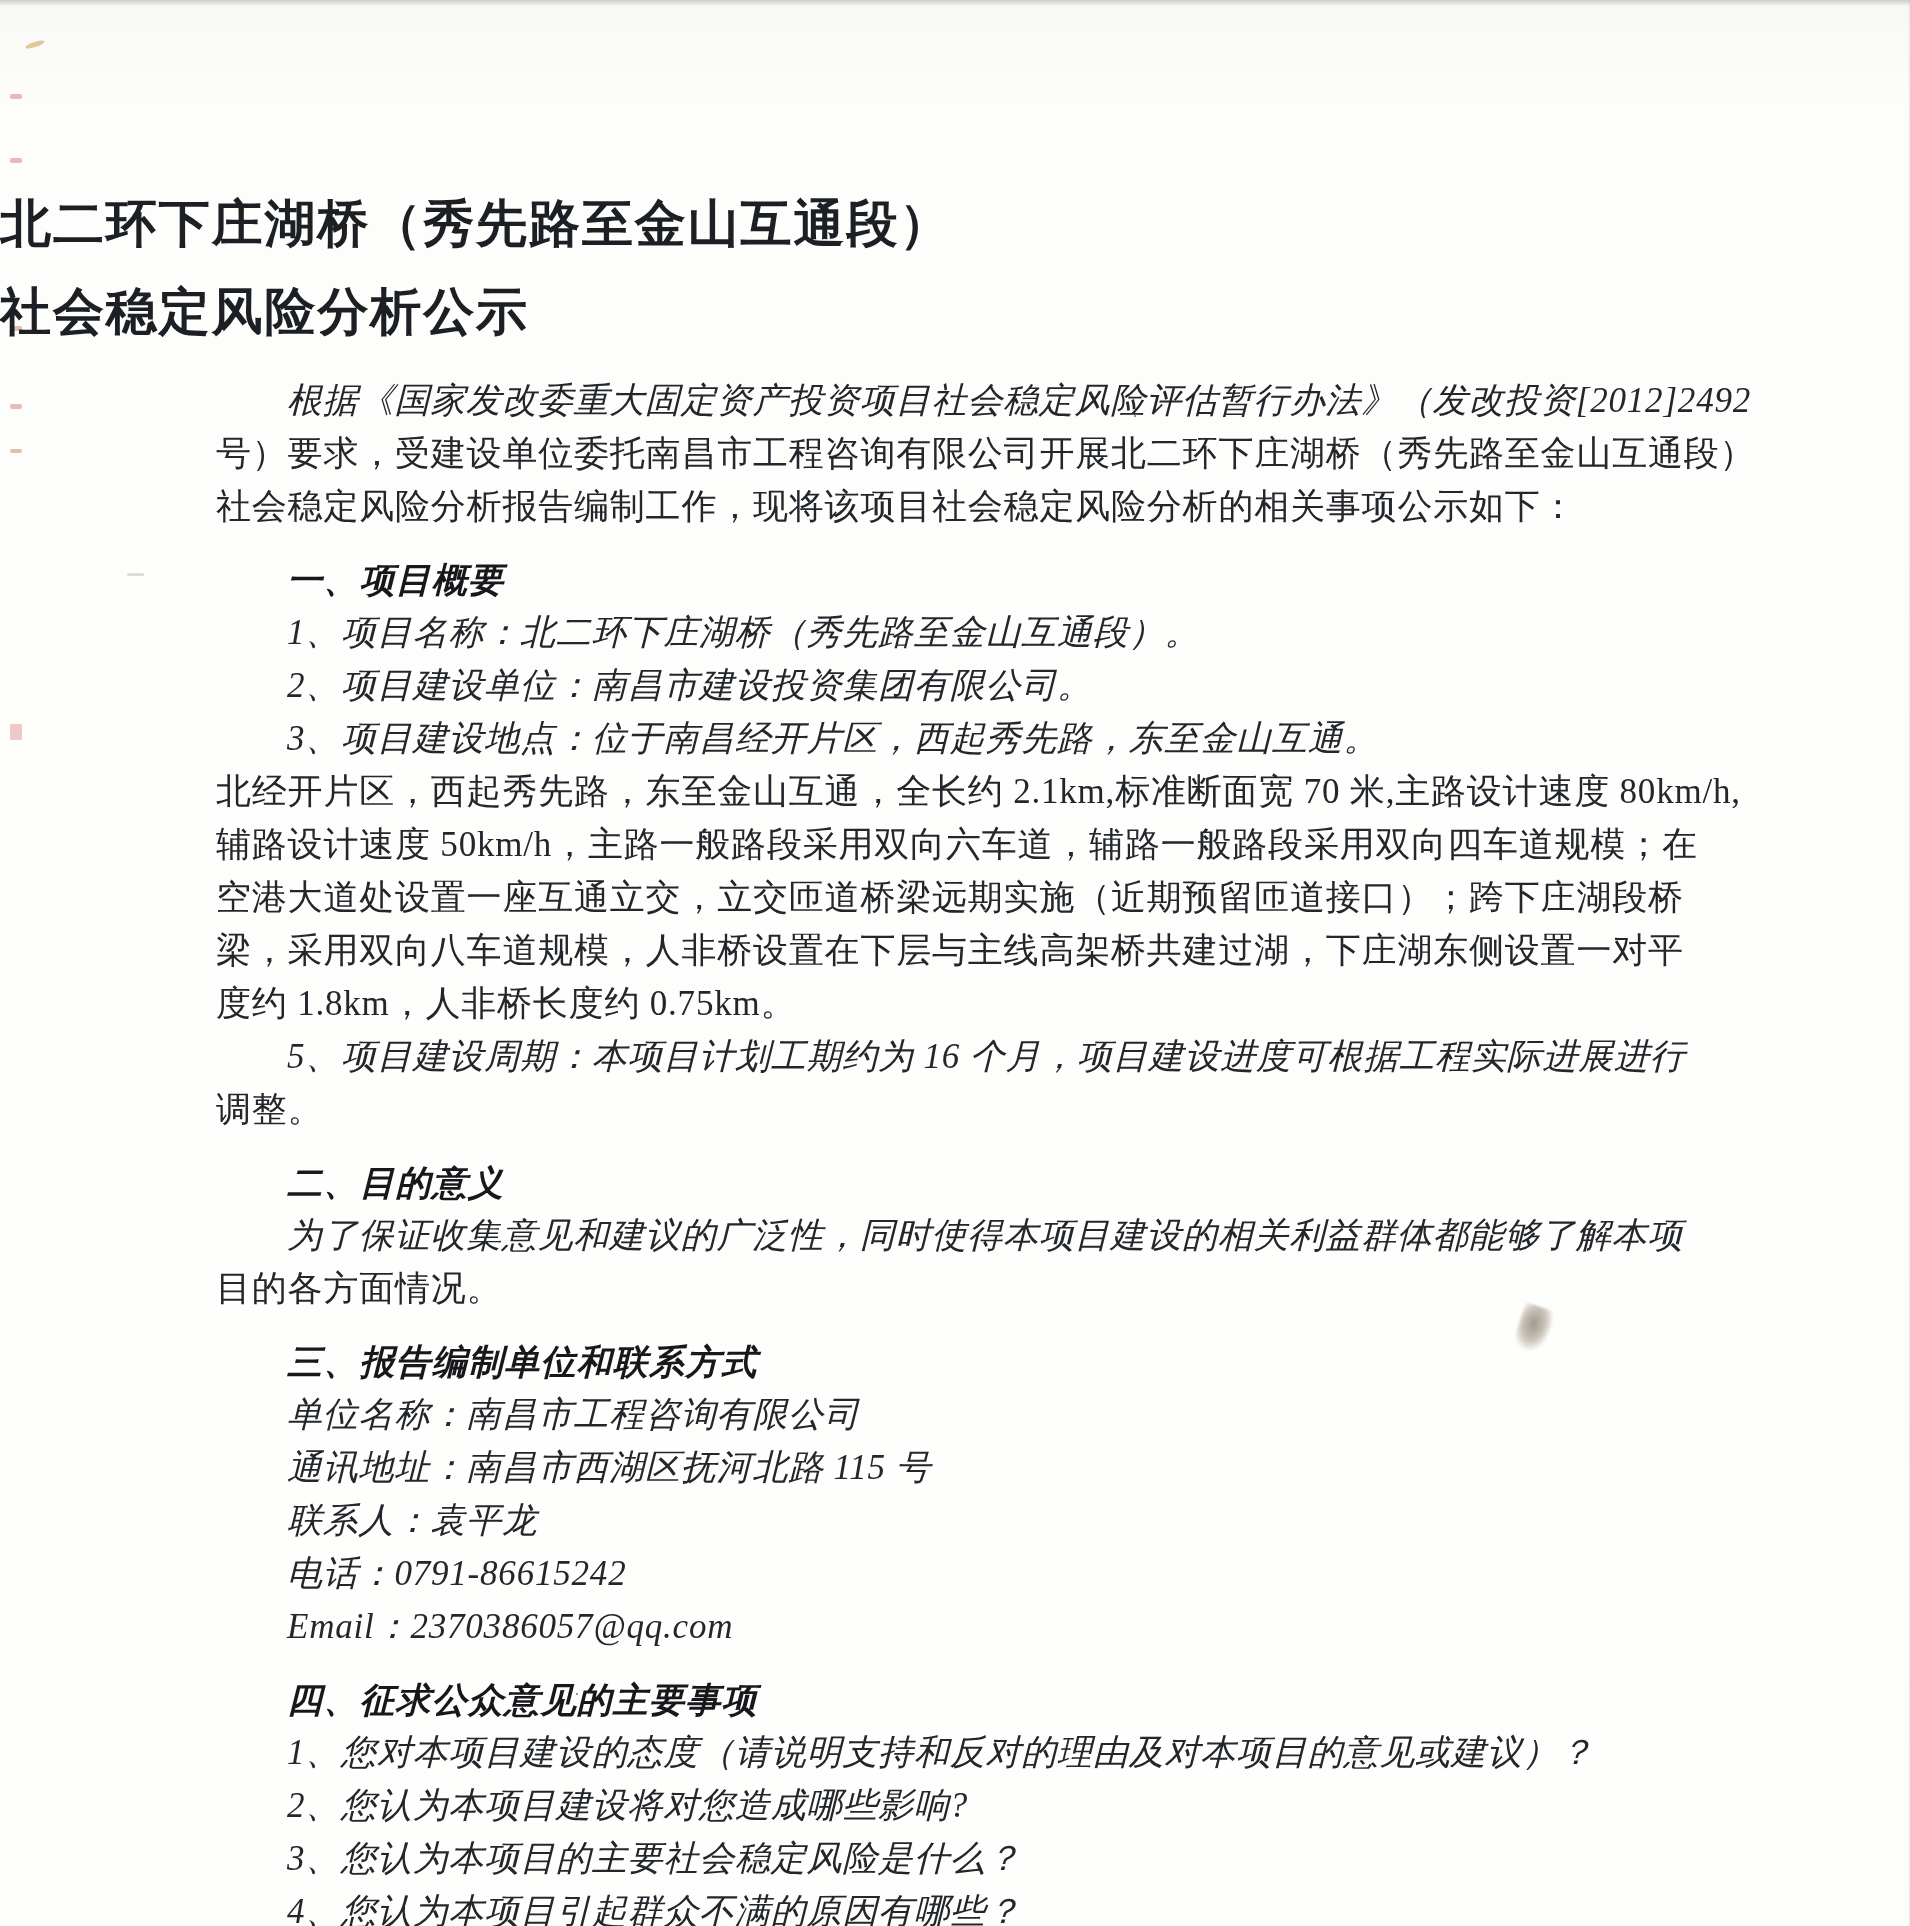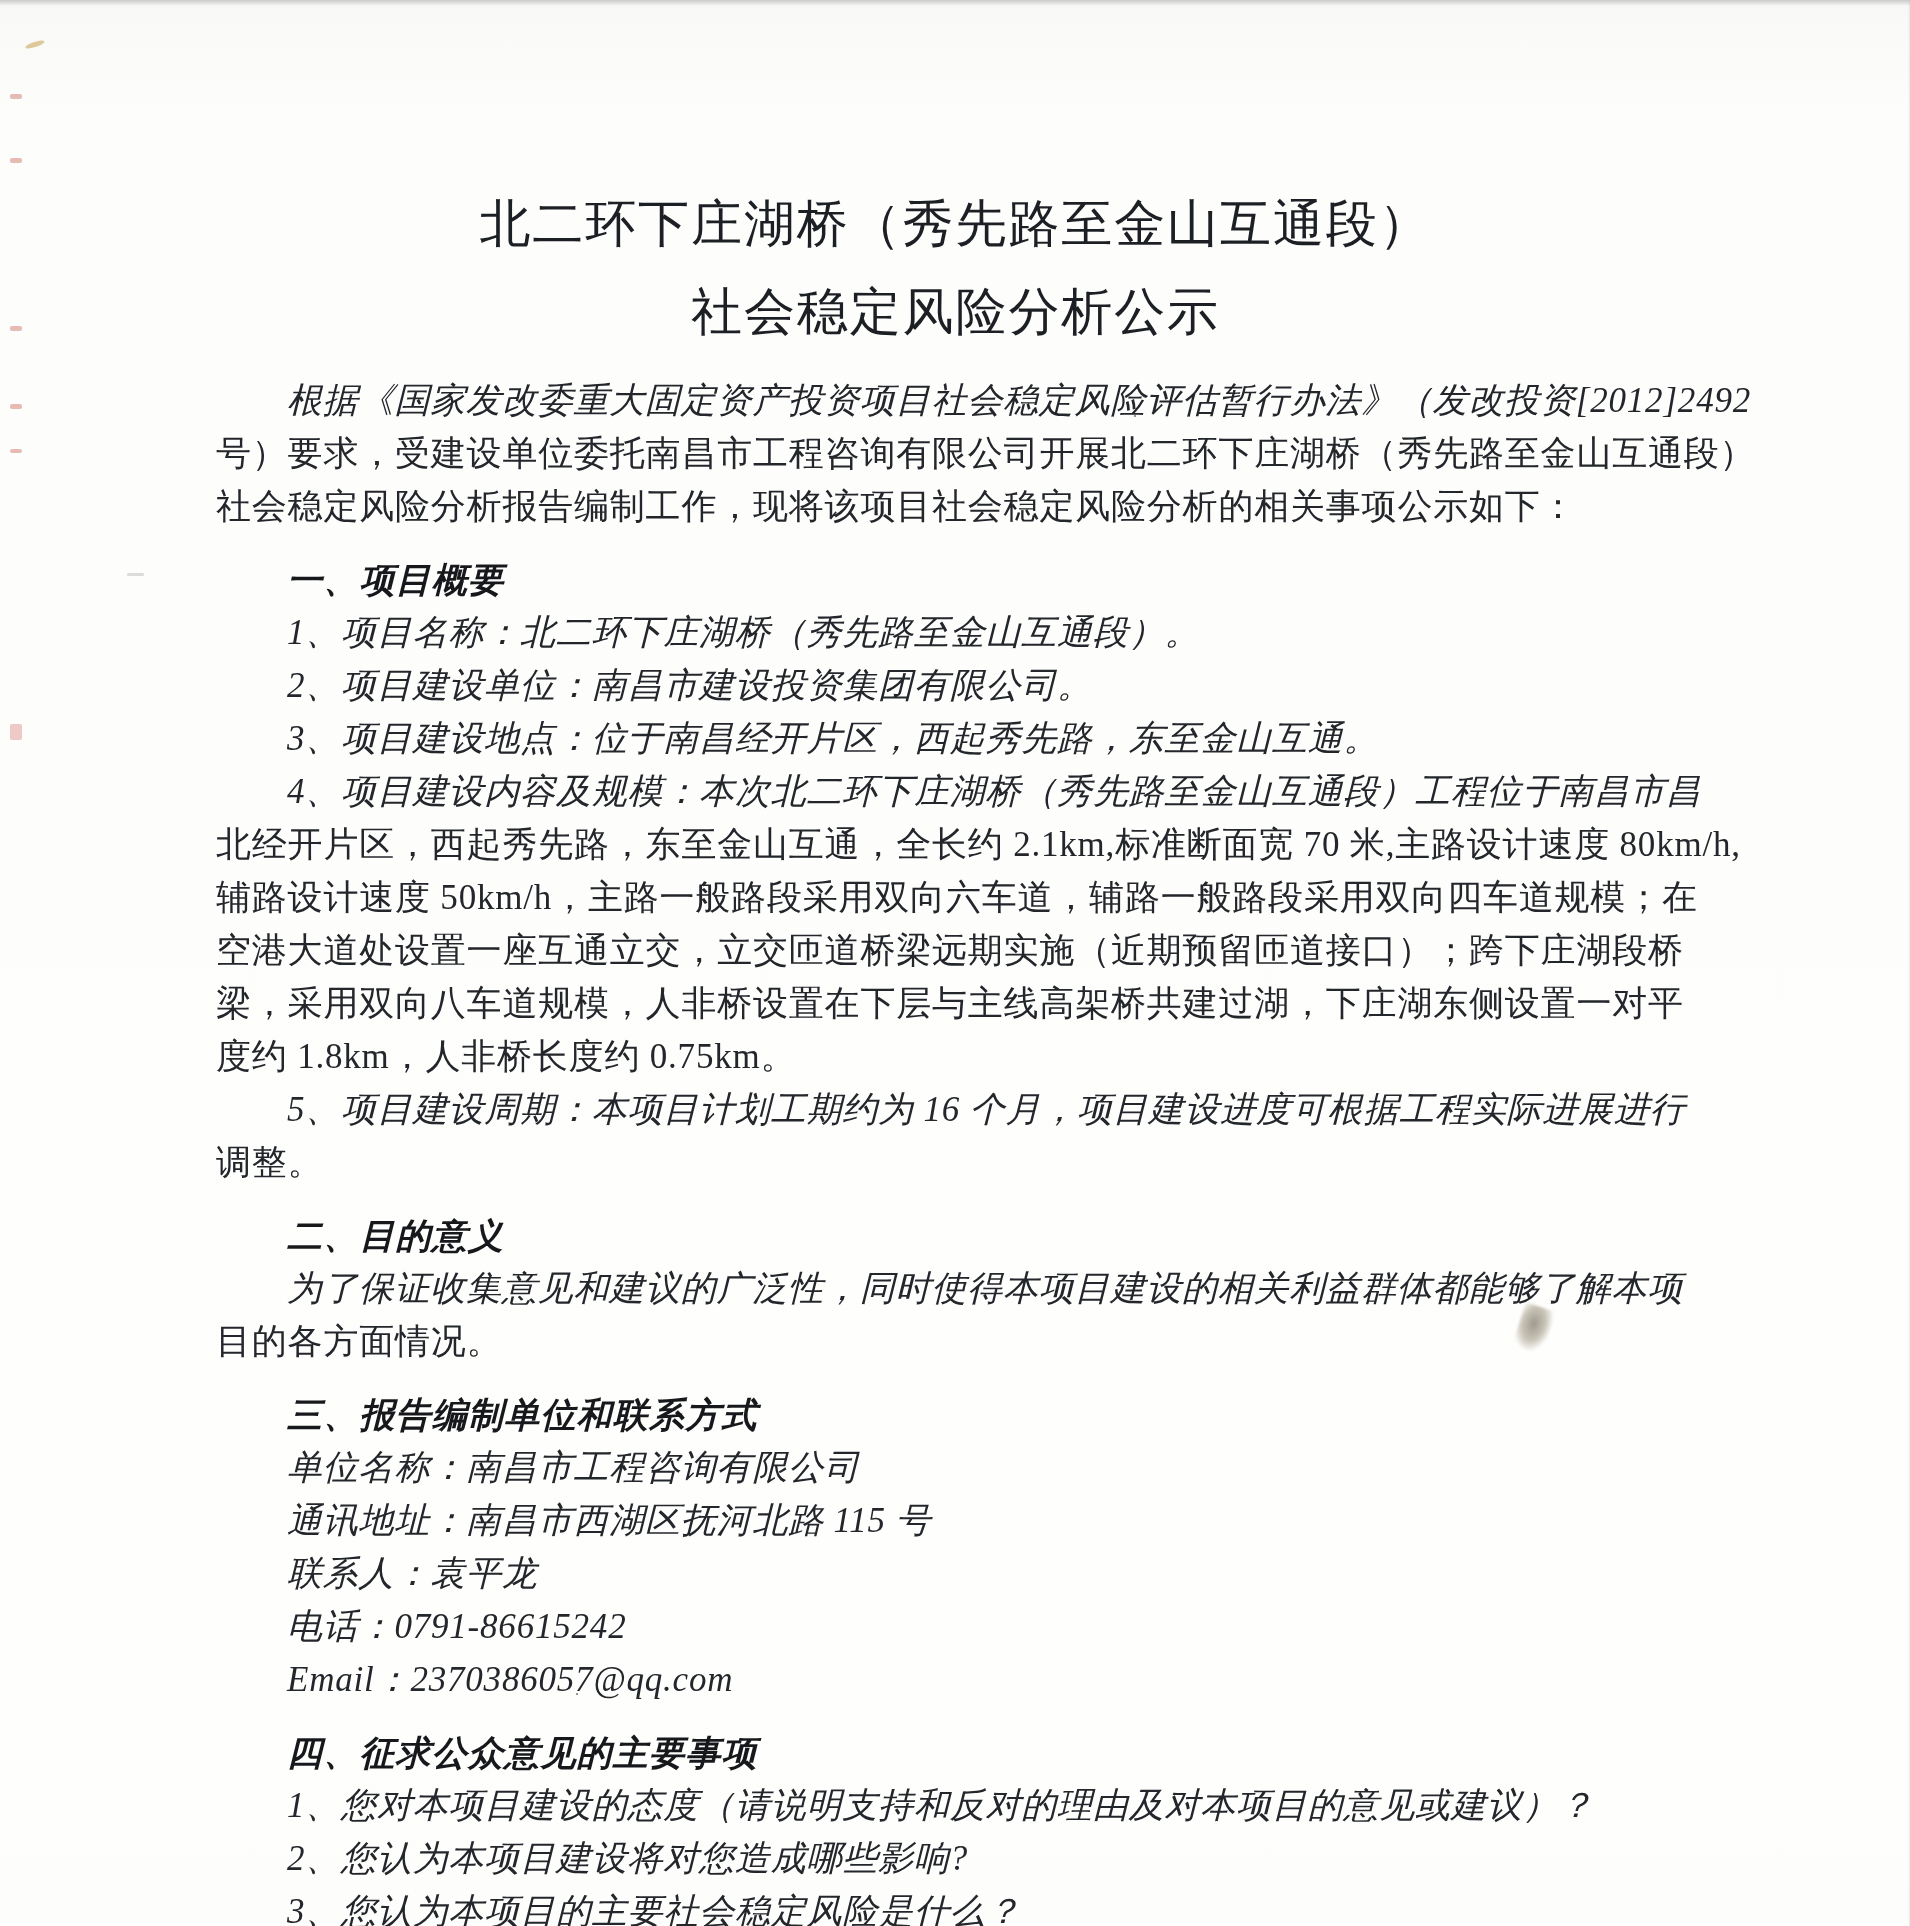--- a/index.html
+++ b/index.html
@@ -18,22 +18,22 @@
   .scan-right{position:absolute;top:0;right:0;width:3.1px;height:100%;
     background:linear-gradient(270deg,rgba(160,160,158,.35),rgba(160,160,158,0));}
   .red-dash{position:absolute;left:10px;width:11.6px;background:#cd6a5e;opacity:.45;border-radius:1.9px;}
   .fleck{position:absolute;background:#d9c089;opacity:.85;border-radius:50%;}
   .gray-dash{position:absolute;background:#c6c6c4;opacity:.6;border-radius:1.2px;}
   .smudge{position:absolute;left:1518px;top:1306px;width:32px;height:45px;
     background:radial-gradient(ellipse at 45% 40%, rgba(125,120,105,.75) 0%, rgba(150,140,115,.5) 45%, rgba(170,160,130,0) 75%);
     transform:rotate(18deg);filter:blur(1.2px);}
   .speck{position:absolute;width:2.7px;height:2.7px;background:#3a3a3a;border-radius:50%;opacity:.7;}
 
-  .title{position:absolute;left:0;width:100%;text-align:center;
-    font-weight:400;font-size:51px;letter-spacing:1.9px;color:#1c1f24;height:64px;line-height:64px;}
+  .title{position:absolute;left:0;width:100%;
+    font-weight:700;font-size:51px;letter-spacing:1.9px;color:#1c1f24;height:64px;line-height:64px;}
   .title.t1{top:192px;}
   .title.t2{top:280px;}
 
   #doc-lines{position:absolute;left:216px;top:374px;width:1487px;}
   .line{height:53px;line-height:53px;font-size:35px;letter-spacing:0.8px;white-space:nowrap;color:#23262b;}
   .line.indent{padding-left:71px;font-style:italic;}
   .line.bold{font-family:"Liberation Sans","DejaVu Sans",sans-serif;font-weight:700;letter-spacing:1.2px;color:#16181c;margin-top:20px;}
 </style>
 </head>
 <body>
@@ -60,21 +60,20 @@
   <div class="title t2">社会稳定风险分析公示</div>
 
   <div id="doc-lines">
       <div class="line indent">根据《国家发改委重大固定资产投资项目社会稳定风险评估暂行办法》（发改投资[2012]2492</div>
       <div class="line">号）要求，受建设单位委托南昌市工程咨询有限公司开展北二环下庄湖桥（秀先路至金山互通段）</div>
       <div class="line">社会稳定风险分析报告编制工作，现将该项目社会稳定风险分析的相关事项公示如下：</div>
       <div class="line indent bold">一、项目概要</div>
       <div class="line indent">1、项目名称：北二环下庄湖桥（秀先路至金山互通段）。</div>
       <div class="line indent">2、项目建设单位：南昌市建设投资集团有限公司。</div>
       <div class="line indent">3、项目建设地点：位于南昌经开片区，西起秀先路，东至金山互通。</div>
-      <div class="line indent">4、项目建设内容及规模：本次北二环下庄湖桥（秀先路至金山互通段）工程位于南昌市昌</div>
       <div class="line">北经开片区，西起秀先路，东至金山互通，全长约 2.1km,标准断面宽 70 米,主路设计速度 80km/h,</div>
       <div class="line">辅路设计速度 50km/h，主路一般路段采用双向六车道，辅路一般路段采用双向四车道规模；在</div>
       <div class="line">空港大道处设置一座互通立交，立交匝道桥梁远期实施（近期预留匝道接口）；跨下庄湖段桥</div>
       <div class="line">梁，采用双向八车道规模，人非桥设置在下层与主线高架桥共建过湖，下庄湖东侧设置一对平</div>
       <div class="line">度约 1.8km，人非桥长度约 0.75km。</div>
       <div class="line indent">5、项目建设周期：本项目计划工期约为 16 个月，项目建设进度可根据工程实际进展进行</div>
       <div class="line">调整。</div>
       <div class="line indent bold">二、目的意义</div>
       <div class="line indent">为了保证收集意见和建议的广泛性，同时使得本项目建设的相关利益群体都能够了解本项</div>
       <div class="line">目的各方面情况。</div>

